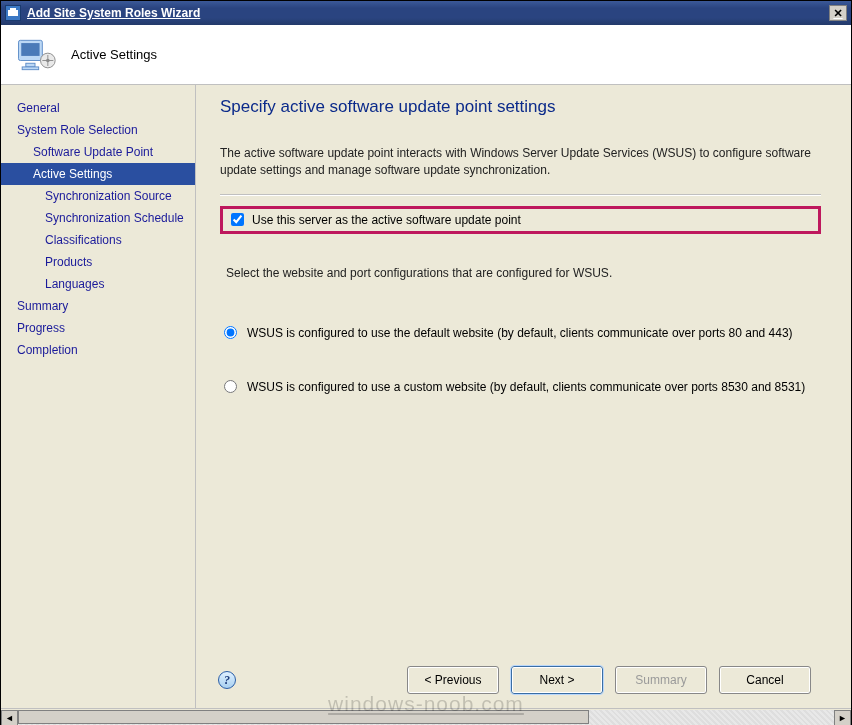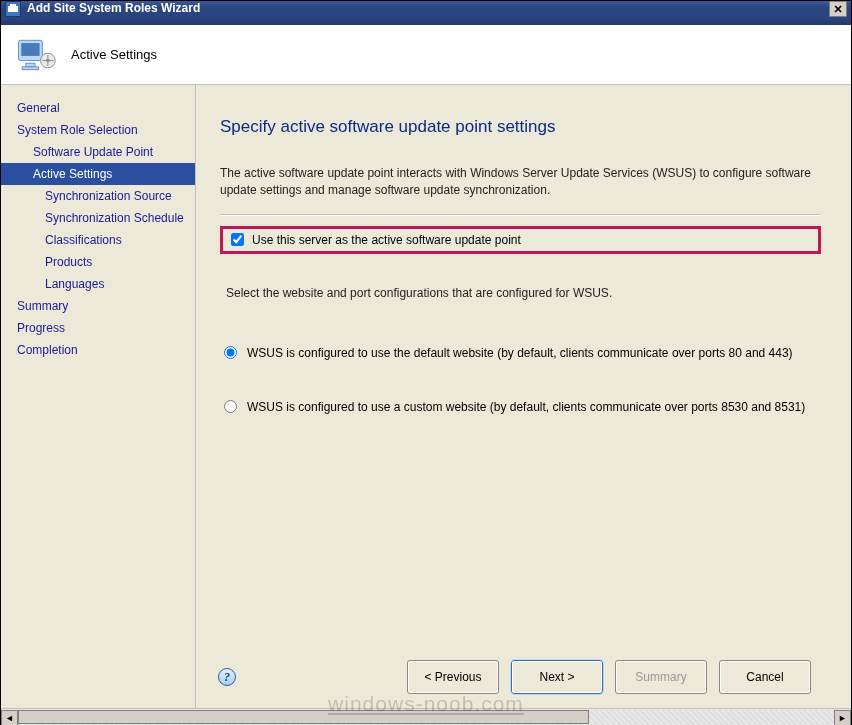--- a/index.html
+++ b/index.html
@@ -1,46 +1,46 @@
 <!DOCTYPE html>
 <html><head>
   <meta charset="utf-8">
   <style>
     * { box-sizing: border-box; }
     body { margin: 0; font-family: "Segoe UI", Tahoma, sans-serif; font-size: 12px; background: #fff; }
     .frame { width: 852px; height: 725px; border: 1px solid #000; position: relative; background: #ece9d8; }
-    .titlebar { background: linear-gradient(#3b5998, #2a4480 30%, #2a4480 70%, #233a6a); height: 24px; color: #fff; display: flex; padding: 0 4px; font-weight: bold; font-size: 12px; }
+    .titlebar { background: linear-gradient(#3b5998, #2a4480 30%, #2a4480 70%, #233a6a); height: 24px; color: #fff; display: flex; align-items: center; padding: 0 4px; font-weight: bold; font-size: 12px; text-decoration: underline; }
     .titlebar .tb-icon { width: 16px; height: 16px; background: #3b78c4; border: 1px solid #1a3a6e; margin-right: 6px; display:flex; align-items:center; justify-content:center; }
     .titlebar .tb-icon svg { width: 10px; height: 10px; }
     .titlebar .spacer { flex: 1; }
     .close-btn { width: 18px; height: 16px; background: #d4d0c8; border: 1px solid #808080; color: #000; display: flex; align-items: center; justify-content: center; font-family: Arial; font-size: 11px; font-weight: bold; }
     .header-band { height: 60px; background: #fff; border-bottom: 1px solid #c0c0c0; display: flex; align-items: center; padding: 0 12px; }
     .header-band .hicon { width: 44px; height: 44px; margin-right: 14px; display:flex; align-items:center; justify-content:center; }
     .header-band .hicon svg { width: 44px; height: 44px; }
     .header-band .htitle { font-size: 13px; color: #000; }
     .body { display: flex; height: calc(725px - 24px - 60px - 18px); justify-content: center; }
     .sidebar { width: 195px; background: #ece9d8; padding-top: 12px; border-right: 1px solid #c0c0c0; }
     .nav-item { padding: 4px 8px 4px 16px; color: #1a1a9a; cursor: default; font-size: 12px; white-space: nowrap; overflow: hidden; }
     .nav-item.indent1 { padding-left: 32px; }
     .nav-item.indent2 { padding-left: 44px; }
     .nav-item.active { background: #2a4fa0; color: #fff; }
-    .content { flex: 1; background: #ece9d8; padding: 32px 30px 0 24px; display: flex; flex-direction: column; }
+    .content { flex: 1; background: #ece9d8; padding: 12px 30px 0 24px; display: flex; flex-direction: column; }
     .content h1 { color: #0b2a8a; font-weight: normal; font-size: 17px; margin: 0 0 28px 0; }
     .desc { color: #222; margin-bottom: 14px; line-height: 1.45; }
     .hr { border-top: 1px solid #c0c0c0; border-bottom: 1px solid #fff; margin: 0 0 10px 0; }
     .highlight-box { border: 3px solid #be185d; padding: 4px 6px; display: inline-block; margin-bottom: 28px; }
     .chk-row { display: flex; align-items: center; }
     .chk-row input { margin: 0 8px 0 2px; }
     .subcaption { color: #222; margin: 4px 0 36px 6px; }
     .radio-row { display: flex; align-items: center; margin: 10px 0 30px 2px; }
     .radio-row input { margin: 0 10px 0 2px; }
     .content-spacer { flex: 1; }
     .button-row { display: flex; justify-content: flex-end; align-items: center; padding: 10px 10px 14px 10px; gap: 12px; }
     .help-icon { margin-right: auto; margin-left: -12px; width: 18px; height: 18px; border-radius: 50%; border: 1px solid #2a5ea8; background: linear-gradient(#dff0ff,#a8d0f0); color: #1a3a7a; font-weight: bold; font-family: Georgia, serif; font-style: italic; font-size: 12px; display: flex; align-items: center; justify-content: center; }
-    .wbtn { min-width: 92px; height: 34px; background: #ece9d8; border: 1px solid #888; border-radius: 3px; font-size: 12px; display: flex; align-items: center; justify-content: center; padding: 0 10px; box-shadow: inset 0 0 0 1px #fff; }
+    .wbtn { min-width: 92px; height: 28px; background: #ece9d8; border: 1px solid #888; border-radius: 3px; font-size: 12px; display: flex; align-items: center; justify-content: center; padding: 0 10px; box-shadow: inset 0 0 0 1px #fff; }
     .wbtn.disabled { color: #9a9a9a; }
     .wbtn.default { border: 1px solid #3a6ea5; outline: 1px solid #b8d6fb; }
     .bottom-scroll { height: 18px; background: #ece9d8; border-top: 1px solid #c0c0c0; display: flex; align-items: center; }
     .sb-btn { width: 17px; height: 16px; background: #d4d0c8; border: 1px solid #808080; display: flex; align-items: center; justify-content: center; font-size: 9px; }
     .sb-track { flex: 1; height: 16px; background: repeating-linear-gradient(45deg,#e8e8e8,#e8e8e8 2px,#dedede 2px,#dedede 4px); position: relative; }
     .sb-thumb { position:absolute; left:0; top:0; height: 14px; width: 70%; background: #d4d0c8; border: 1px solid #808080; }
     .watermark { position: absolute; bottom: 8px; left: 0; right: 0; text-align: center; font-size: 21px; color: rgba(0,0,0,0.18); letter-spacing: 1px; pointer-events: none; font-family: "Segoe UI", Arial, sans-serif; text-decoration: underline; }
   </style>
 </head>
 <body>

